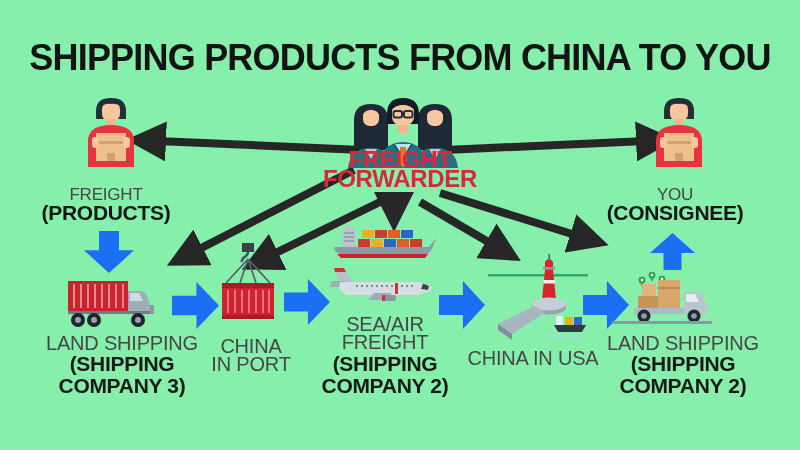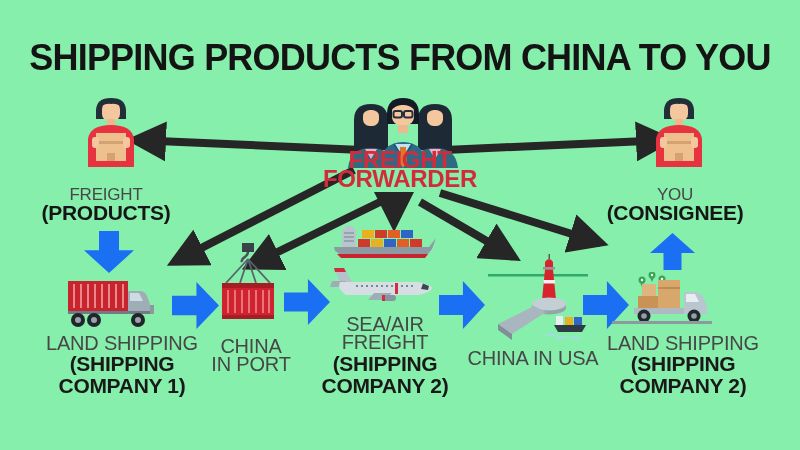--- a/index.html
+++ b/index.html
@@ -131,21 +131,21 @@
     <circle cx="12" cy="41" r="7" fill="#1f252a"></circle>
       <circle cx="12" cy="41" r="3" fill="#99a3ab"></circle>
     <circle cx="28" cy="41" r="7" fill="#1f252a"></circle>
       <circle cx="28" cy="41" r="3" fill="#99a3ab"></circle>
     <circle cx="72" cy="41" r="7" fill="#1f252a"></circle>
       <circle cx="72" cy="41" r="3" fill="#99a3ab"></circle>
   </svg>
   <div class="abs st-label" style="left:32px;top:334px;width:180px;">LAND SHIPPING</div>
   <div class="abs st-company" style="left:32px;top:353px;width:180px;">
     <span>(SHIPPING</span>
-    <span>COMPANY 1)</span>
+    <span>COMPANY 3)</span>
   </div>
 
   <svg class="abs" style="left:218px;top:243px;" width="60" height="84" viewBox="0 0 60 84">
     <rect x="24" y="0" width="12" height="9" fill="#3a4149"></rect>
     <path d="M30 9 c0 6 -8 5 -6 10" stroke="#4a525a" stroke-width="2.5" fill="none"></path>
     <g stroke="#5a636b" stroke-width="1.8">
       <line x1="30" y1="16" x2="8" y2="40"></line>
       <line x1="30" y1="16" x2="22" y2="40"></line>
       <line x1="30" y1="16" x2="38" y2="40"></line>
       <line x1="30" y1="16" x2="52" y2="40"></line>

